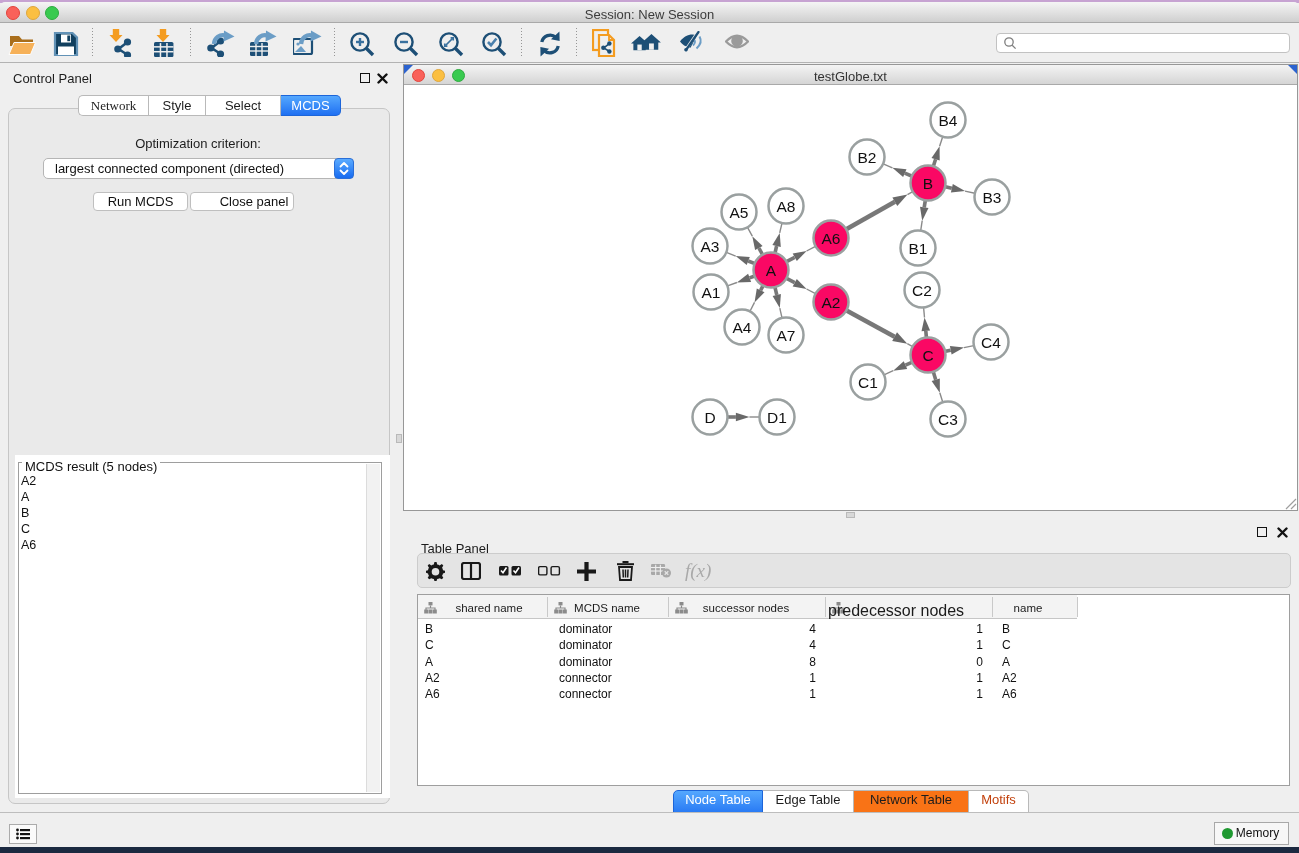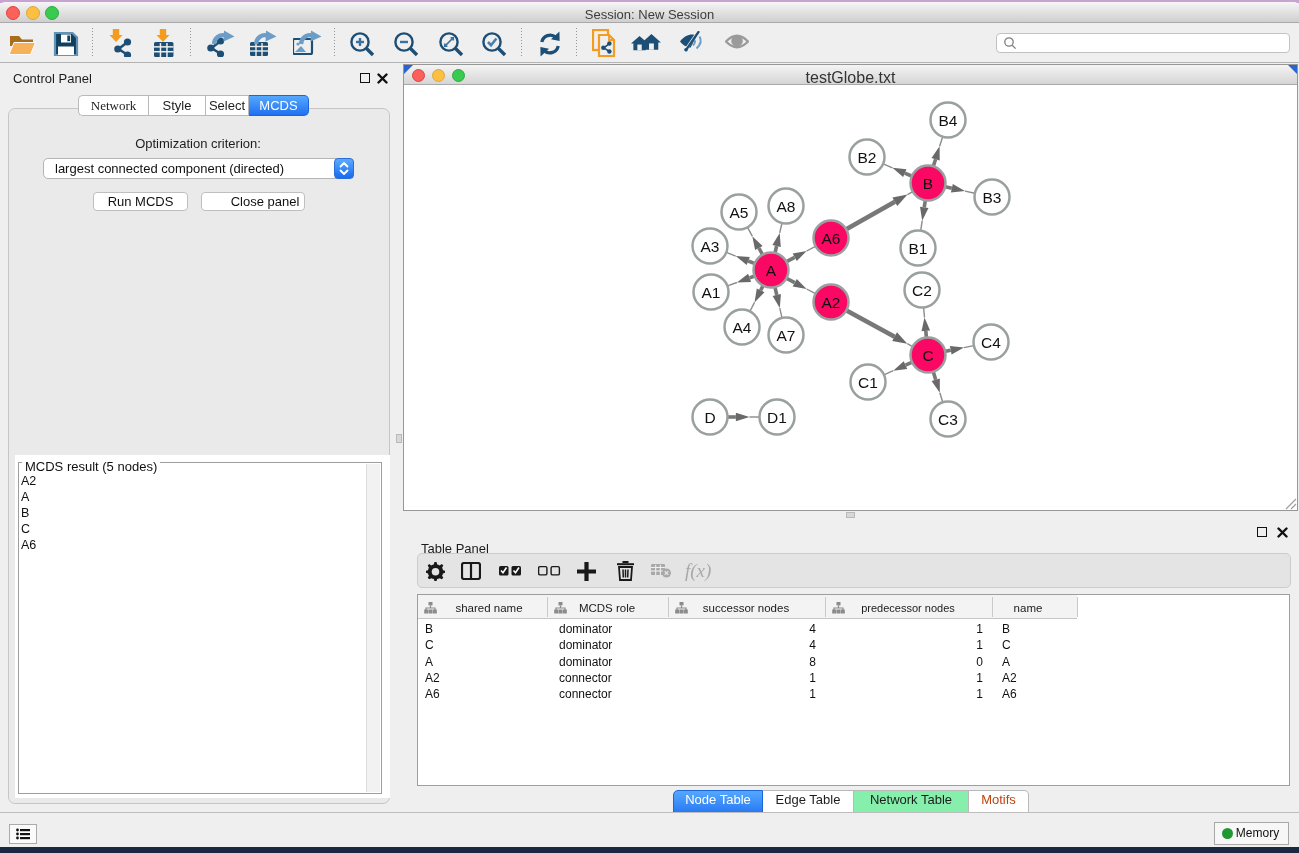--- a/index.html
+++ b/index.html
@@ -162,57 +162,57 @@
 <div class="abs" style="left:360px;top:73px;width:10px;height:10px;border:1.5px solid #111;"></div>
 <svg class="abs" style="left:377px;top:73px;" width="11" height="11" viewBox="0 0 11 11">
     <path d="M1.5 1.5 L9.5 9.5 M9.5 1.5 L1.5 9.5" stroke="#111" stroke-width="2.4" stroke-linecap="round"></path>
   </svg>
 
 <div class="abs" style="left:8px;top:108px;width:382px;height:696px;background:#eaeaea;border:1px solid #c6c6c6;border-radius:7px;"></div>
 
 <div class="abs" style="left:78px;top:95px;height:21px;display:flex;font-size:13px;">
   <div style="width:70px;background:#fff;border:1px solid #b9b9b9;border-right:none;border-radius:5px 0 0 5px;text-align:center;line-height:19px;color:#1d1d1d;font-family:Liberation Serif, serif;">Network</div>
   <div style="width:57px;background:#fff;border:1px solid #b9b9b9;border-right:none;text-align:center;line-height:19px;color:#1d1d1d;">Style</div>
-  <div style="width:44px;background:#fff;border:1px solid #b9b9b9;text-align:center;line-height:19px;color:#1d1d1d;">Select</div>
+  <div style="width:76px;background:#fff;border:1px solid #b9b9b9;text-align:center;line-height:19px;color:#1d1d1d;">Select</div>
   <div style="width:60px;background:linear-gradient(#55a8fe,#1f70f2);border:1px solid #1c65d9;border-left:none;border-radius:0 5px 5px 0;text-align:center;line-height:19px;color:#fff;">MCDS</div>
 </div>
 
 <div class="abs" style="left:0;top:136px;width:396px;text-align:center;font-size:13px;color:#1d1d1d;">Optimization criterion:</div>
 
 <div class="abs" style="left:43px;top:158px;width:311px;height:21px;background:#fff;border:1px solid #b5b5b5;border-radius:5px;"></div>
 <div class="abs" style="left:55px;top:161px;font-size:13px;color:#111;">largest connected component (directed)</div>
 <div class="abs" style="left:334px;top:158px;width:20px;height:21px;background:linear-gradient(#5babff,#176bf0);border-radius:4px;border:1px solid #2a6fd8;"></div>
 <svg class="abs" style="left:338px;top:161px;" width="12" height="15" viewBox="0 0 12 15">
     <path d="M2.5 5.5 L6 2 L9.5 5.5" fill="none" stroke="#fff" stroke-width="1.8" stroke-linecap="round" stroke-linejoin="round"></path>
     <path d="M2.5 9.5 L6 13 L9.5 9.5" fill="none" stroke="#fff" stroke-width="1.8" stroke-linecap="round" stroke-linejoin="round"></path>
   </svg>
 
 <div class="abs" style="left:93px;top:192px;width:95px;height:19px;background:#fff;border:1px solid #bfbfbf;border-radius:4px;text-align:center;line-height:17px;font-size:13px;color:#111;">Run MCDS</div>
-<div class="abs" style="left:201px;top:192px;width:104px;height:19px;background:#fff;border:1px solid #bfbfbf;border-radius:4px;text-align:center;line-height:17px;font-size:13px;color:#111;padding-left:24px;">Close panel</div>
+<div class="abs" style="left:190px;top:192px;width:104px;height:19px;background:#fff;border:1px solid #bfbfbf;border-radius:4px;text-align:center;line-height:17px;font-size:13px;color:#111;padding-left:24px;">Close panel</div>
 
 <div class="abs" style="left:15px;top:455px;width:375px;height:343px;background:#fff;"></div>
 <div class="abs" style="left:18px;top:462px;width:364px;height:332px;border:1px solid #9e9e9e;"></div>
 <div class="abs" style="left:22px;top:455px;background:#fff;padding:4px 3px;font-size:13px;color:#111;">MCDS result (5 nodes)</div>
 <div class="abs" style="left:21px;top:473px;font-size:12.5px;line-height:16px;color:#111;">A2<br>A<br>B<br>C<br>A6</div>
 <div class="abs" style="left:366px;top:464px;width:14px;height:328px;background:#f2f2f2;border-left:1px solid #dcdcdc;"></div>
 
 <div class="abs" style="left:396px;top:434px;width:6px;height:9px;background:#d8d8d8;border:1px solid #b9b9b9;"></div>
 
 <div class="abs" style="left:403px;top:64px;width:895px;height:447px;background:#fff;border:1px solid #979797;"></div>
 <div class="abs" style="left:404px;top:65px;width:893px;height:20px;background:linear-gradient(#f4f4f4,#d5d5d5);border-bottom:1px solid #a9a9a9;"></div>
 <svg class="abs" style="left:404px;top:65px;" width="9" height="9">
     <path d="M0 0 L9 0 L0 9 Z" fill="#2c63cf"></path>
   </svg>
 <svg class="abs" style="left:1288px;top:65px;" width="9" height="9">
     <path d="M0 0 L9 0 L9 9 Z" fill="#2c63cf"></path>
   </svg>
 <div class="abs" style="left:412px;top:69px;width:13px;height:13px;border-radius:50%;background:#f9615a;border:1px solid #e2443c;"></div>
 <div class="abs" style="left:432px;top:69px;width:13px;height:13px;border-radius:50%;background:#fbbf41;border:1px solid #dfa63c;"></div>
 <div class="abs" style="left:452px;top:69px;width:13px;height:13px;border-radius:50%;background:#39ca50;border:1px solid #2eab40;"></div>
-<div class="abs" style="left:404px;top:69px;width:893px;text-align:center;font-size:16px;color:#333;">testGlobe.txt</div>
+<div class="abs" style="left:404px;top:69px;width:893px;text-align:center;font-size:13px;color:#333;">testGlobe.txt</div>
 <svg width="893" height="425" viewBox="404 85 893 425" style="position:absolute;left:404px;top:85px;" font-family="Liberation Sans, sans-serif">
     <line x1="752.3" y1="236.2" x2="747.5" y2="227.4" stroke="#8a8a8a" stroke-width="1.4"></line>
     <line x1="763.0" y1="255.5" x2="758.9" y2="248.0" stroke="#787878" stroke-width="3.6"></line>
     <polygon points="752.3,236.2 762.6,245.9 755.1,250.1" fill="#696969"></polygon>
     <line x1="779.7" y1="232.9" x2="782.0" y2="223.1" stroke="#8a8a8a" stroke-width="1.4"></line>
     <line x1="774.8" y1="253.8" x2="776.6" y2="246.0" stroke="#787878" stroke-width="3.6"></line>
     <polygon points="779.7,232.9 780.8,247.0 772.4,245.0" fill="#696969"></polygon>
     <line x1="735.7" y1="256.1" x2="726.4" y2="252.4" stroke="#8a8a8a" stroke-width="1.4"></line>
     <line x1="755.6" y1="263.9" x2="748.2" y2="261.0" stroke="#787878" stroke-width="3.6"></line>
     <polygon points="735.7,256.1 749.8,257.0 746.7,265.0" fill="#696969"></polygon>
@@ -399,23 +399,23 @@
     <rect x="8.8" y="7.5" width="4" height="4" fill="#8b8b8b"></rect>
   </svg>
 <svg class="abs" style="left:832px;top:602px;" width="13" height="12" viewBox="0 0 13 12">
     <rect x="4.5" y="0" width="4" height="3.4" fill="#8b8b8b"></rect>
     <path d="M6.5 3.4 L6.5 6 M2 8 L2 6 L11 6 L11 8" fill="none" stroke="#8b8b8b" stroke-width="1.2"></path>
     <rect x="0.2" y="7.5" width="4" height="4" fill="#8b8b8b"></rect>
     <rect x="4.5" y="7.5" width="4" height="4" fill="#8b8b8b"></rect>
     <rect x="8.8" y="7.5" width="4" height="4" fill="#8b8b8b"></rect>
   </svg>
 <div class="abs" style="left:409px;top:602px;width:160px;text-align:center;font-size:11.5px;color:#1b1b1b;">shared name</div>
-<div class="abs" style="left:527px;top:602px;width:160px;text-align:center;font-size:11.5px;color:#1b1b1b;">MCDS role</div>
+<div class="abs" style="left:527px;top:602px;width:160px;text-align:center;font-size:11.5px;color:#1b1b1b;">MCDS name</div>
 <div class="abs" style="left:666px;top:602px;width:160px;text-align:center;font-size:11.5px;color:#1b1b1b;">successor nodes</div>
-<div class="abs" style="left:828px;top:602px;width:160px;text-align:center;font-size:11px;color:#1b1b1b;">predecessor nodes</div>
+<div class="abs" style="left:828px;top:602px;width:160px;font-size:16px;color:#1b1b1b;">predecessor nodes</div>
 <div class="abs" style="left:948px;top:602px;width:160px;text-align:center;font-size:11.5px;color:#1b1b1b;">name</div>
 <div class="abs" style="left:425px;top:622px;font-size:12px;color:#111;">B</div>
 <div class="abs" style="left:559px;top:622px;font-size:12px;color:#111;">dominator</div>
 <div class="abs" style="left:716px;top:622px;width:100px;text-align:right;font-size:12px;color:#111;">4</div>
 <div class="abs" style="left:883px;top:622px;width:100px;text-align:right;font-size:12px;color:#111;">1</div>
 <div class="abs" style="left:1002px;top:622px;font-size:12px;color:#111;">B</div>
 <div class="abs" style="left:425px;top:638px;font-size:12px;color:#111;">C</div>
 <div class="abs" style="left:559px;top:638px;font-size:12px;color:#111;">dominator</div>
 <div class="abs" style="left:716px;top:638px;width:100px;text-align:right;font-size:12px;color:#111;">4</div>
 <div class="abs" style="left:883px;top:638px;width:100px;text-align:right;font-size:12px;color:#111;">1</div>
@@ -432,21 +432,21 @@
 <div class="abs" style="left:1002px;top:671px;font-size:12px;color:#111;">A2</div>
 <div class="abs" style="left:425px;top:687px;font-size:12px;color:#111;">A6</div>
 <div class="abs" style="left:559px;top:687px;font-size:12px;color:#111;">connector</div>
 <div class="abs" style="left:716px;top:687px;width:100px;text-align:right;font-size:12px;color:#111;">1</div>
 <div class="abs" style="left:883px;top:687px;width:100px;text-align:right;font-size:12px;color:#111;">1</div>
 <div class="abs" style="left:1002px;top:687px;font-size:12px;color:#111;">A6</div>
 
 <div class="abs" style="left:673px;top:790px;height:28px;display:flex;font-size:13px;">
   <div style="width:90px;background:linear-gradient(#55a8fe,#1f70f2);border:1px solid #1c65d9;border-radius:5px 0 0 5px;text-align:center;line-height:18px;color:#fff;">Node Table</div>
   <div style="width:91px;background:#fff;border:1px solid #b9b9b9;border-left:none;text-align:center;line-height:18px;color:#1d1d1d;">Edge Table</div>
-  <div style="width:115px;background:#86efac;border:1px solid #b9b9b9;border-left:none;text-align:center;line-height:18px;color:#1d1d1d;">Network Table</div>
+  <div style="width:115px;background:#f97316;border:1px solid #b9b9b9;border-left:none;text-align:center;line-height:18px;color:#1d1d1d;">Network Table</div>
   <div style="width:60px;background:#fff;border:1px solid #b9b9b9;border-left:none;border-radius:0 5px 5px 0;text-align:center;line-height:18px;color:#c2410c;">Motifs</div>
 </div>
 
 <div class="abs" style="left:0;top:812px;width:1299px;height:35px;background:#efefef;border-top:1px solid #bdbdbd;"></div>
 <div class="abs" style="left:9px;top:824px;width:28px;height:20px;background:#fafafa;border:1px solid #ababab;"></div>
 <svg class="abs" style="left:16px;top:828px;" width="14" height="12" viewBox="0 0 14 12">
     <circle cx="1.5" cy="2" r="1.4" fill="#111"></circle>
     <circle cx="1.5" cy="6" r="1.4" fill="#111"></circle>
     <circle cx="1.5" cy="10" r="1.4" fill="#111"></circle>
     <rect x="4" y="1" width="10" height="2.2" fill="#111"></rect>

